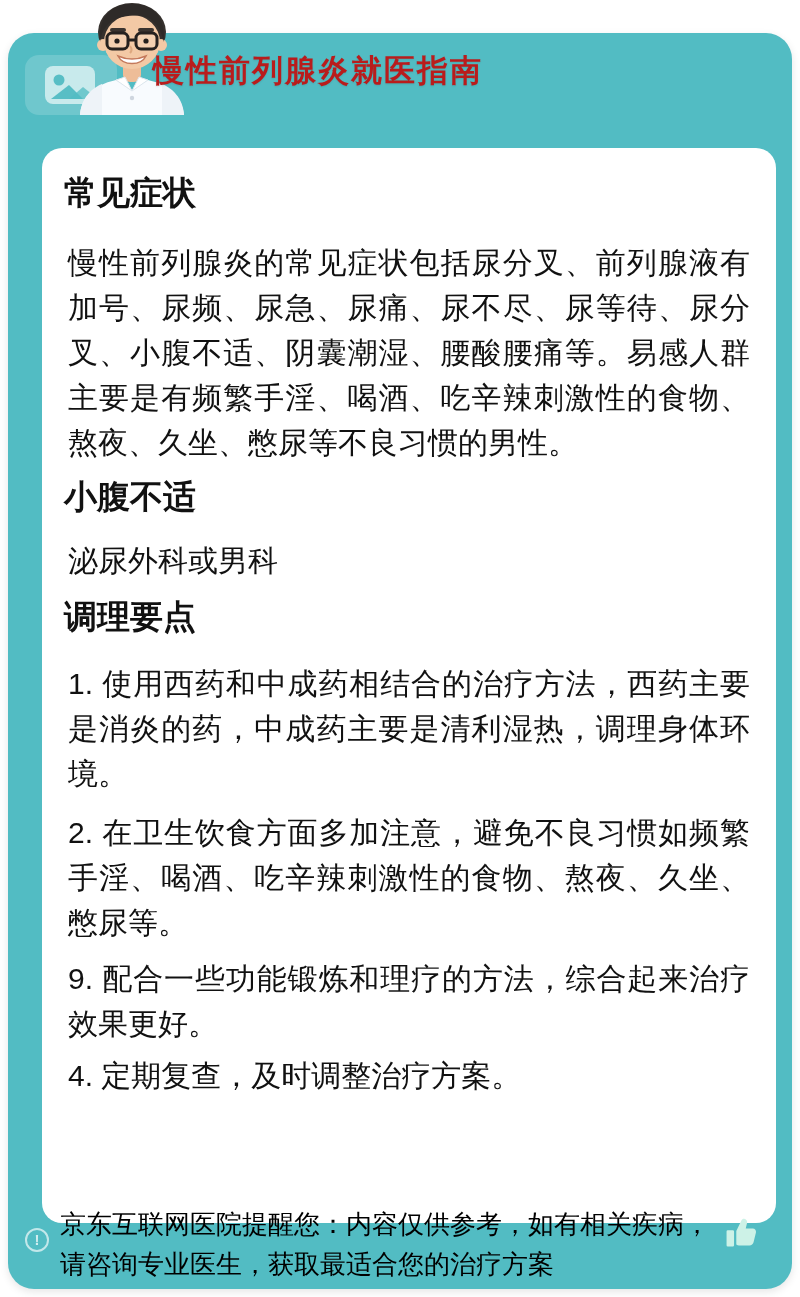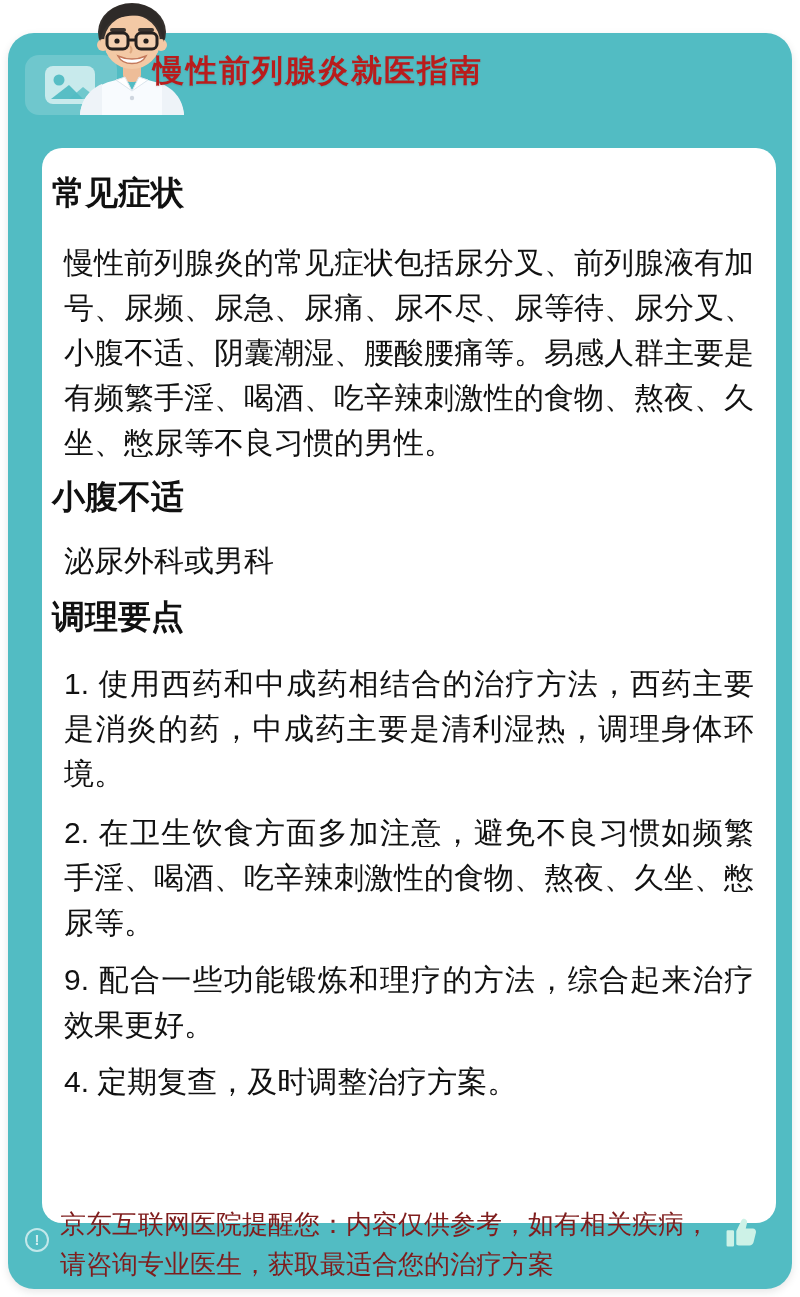--- a/index.html
+++ b/index.html
@@ -17,27 +17,27 @@
     position:absolute;left:153px;top:50px;
     font-size:31px;font-weight:700;color:#b91c1c;letter-spacing:2px;
     text-shadow:0 1px 2px rgba(0,0,0,0.10);
     white-space:nowrap;z-index:4;
   }
   .photo-icon{position:absolute;left:25px;top:55px;z-index:2;}
   .avatar{position:absolute;left:50px;top:0px;z-index:3;}
   .white-card{
     position:absolute;left:34px;top:115px;width:734px;height:1075px;
     background:#ffffff;border-radius:20px;
-    padding:0 10px;box-sizing:border-box;overflow:hidden;
+    padding:0 22px;box-sizing:border-box;overflow:hidden;
   }
   .white-card h2{
     font-size:33px;line-height:40px;font-weight:700;color:#111111;margin:0;
   }
   .white-card p{
-    font-size:30px;line-height:45px;color:#111111;margin:12px;
+    font-size:30px;line-height:45px;color:#111111;margin:4px;
     text-align:justify;text-justify:inter-ideograph;
   }
   .h-symptoms{margin-top:25px!important;}
   .p-symptoms{margin-top:27px!important;}
   .h-dept{margin-top:12px!important;}
   .p-dept{margin-top:21px!important;text-align:center;}
   .h-points{margin-top:14px!important;}
   .li-1{margin-top:24px!important;}
   .li-2{margin-top:14px!important;}
   .li-3{margin-top:11px!important;}
@@ -45,21 +45,21 @@
   .li-5{margin-top:10px!important;}
   .footer{position:absolute;left:0;top:1196px;width:800px;height:93px;z-index:2;}
   .footer-info-icon{
     position:absolute;left:25px;top:32px;width:20px;height:20px;
     border:2px solid rgba(255,255,255,0.65);border-radius:50%;
     color:rgba(255,255,255,0.75);font-size:15px;font-weight:700;
     text-align:center;line-height:20px;
   }
   .footer-text{
     position:absolute;left:60px;top:8px;width:668px;
-    font-size:26px;line-height:40px;color:#7f1d1d;
+    font-size:26px;line-height:40px;color:#000000;
   }
   .thumb-button{
     position:absolute;left:722px;top:18px;width:40px;height:40px;
     background:transparent;border:none;padding:0;cursor:pointer;
   }
 </style>
 </head>
 <body>
 
 <div class="teal-card">

